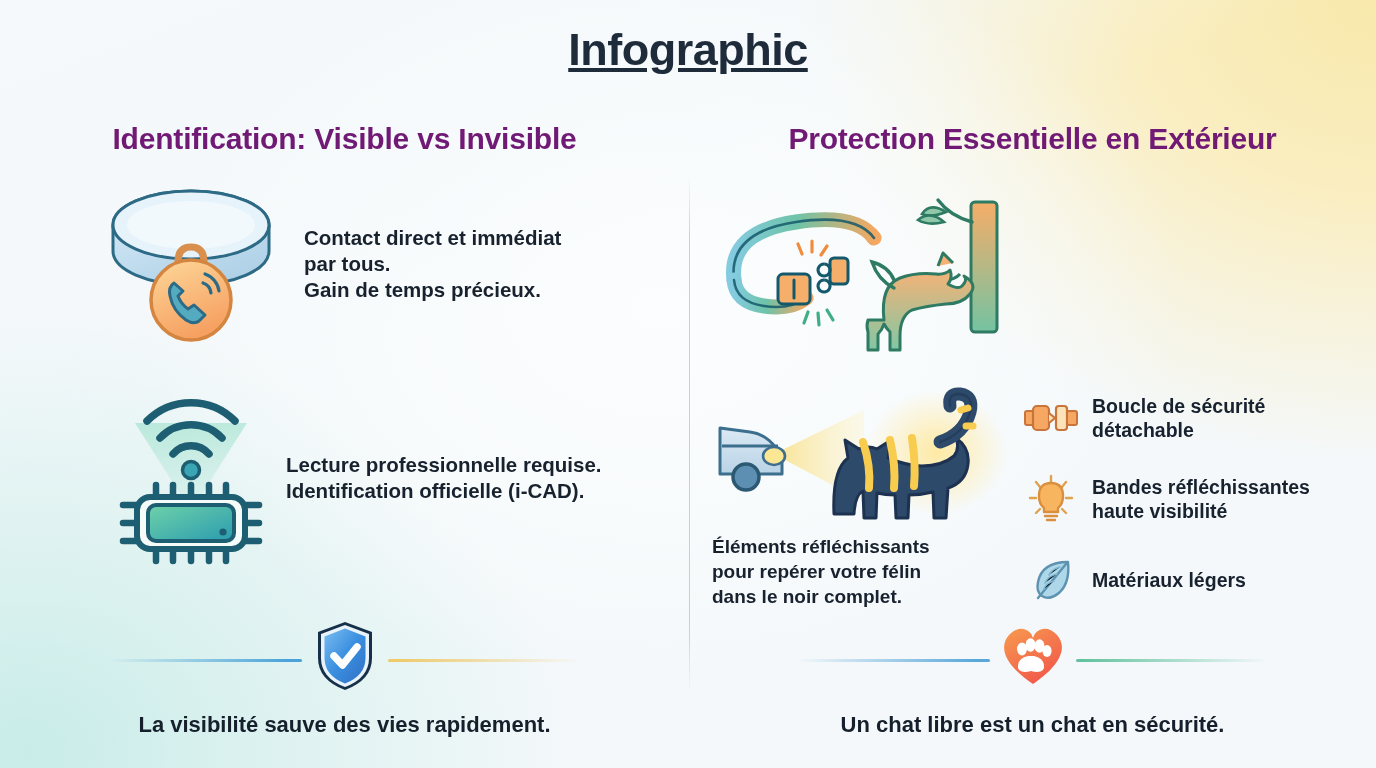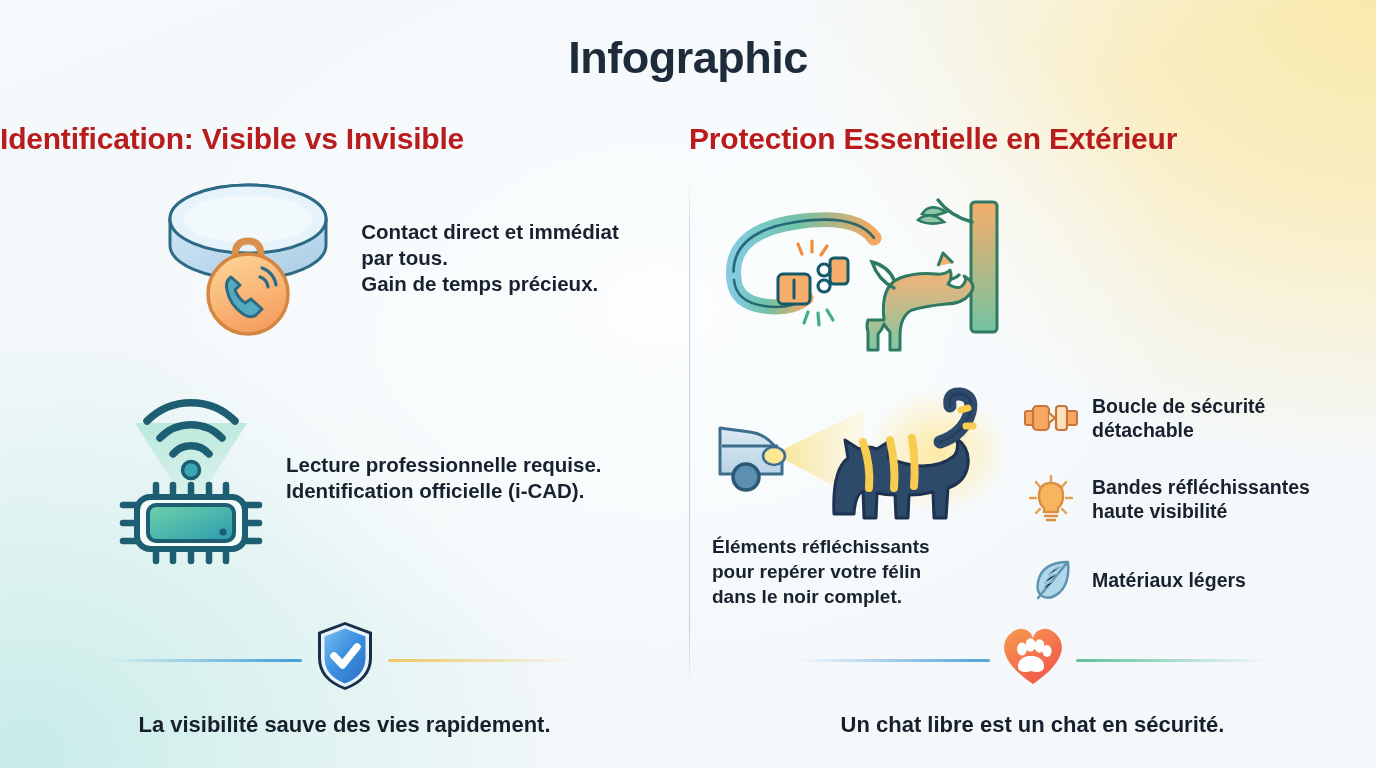--- a/index.html
+++ b/index.html
@@ -15,49 +15,51 @@
     position:absolute; inset:0;
   }
   .g1 { background:radial-gradient(ellipse 760px 620px at 2% 98%, #c8ece9 0%, #ddf2f0 32%, rgba(238,248,248,0) 72%); }
   .g2 { background:radial-gradient(ellipse 820px 660px at 100% 0%, #f8e9ab 0%, #faeec2 30%, rgba(250,243,214,0) 70%); }
   .g3 { background:radial-gradient(ellipse 700px 500px at 48% 40%, #fbfdfe 0%, rgba(251,253,254,0.55) 45%, rgba(255,255,255,0) 75%); }
   .g4 { background:linear-gradient(160deg, rgba(244,249,251,0.85) 0%, rgba(255,255,255,0) 38%); }
 
   #page { position:absolute; inset:0; z-index:2; }
 
   .title {
-    position:absolute; top:32px; left:0; width:100%;
+    position:absolute; top:24px; left:0; width:100%;
     text-align:center;
     font-size:45px; font-weight:bold; letter-spacing:-0.5px;
     color:#1e2b3a;
+    text-decoration:underline;
   }
 
   .divider-v {
     position:absolute; left:689px; top:176px; width:1px; height:516px;
     background:linear-gradient(to bottom, rgba(170,195,205,0) 0%, rgba(163,190,201,0.65) 12%, rgba(163,190,201,0.65) 88%, rgba(170,195,205,0) 100%);
   }
 
   .col { position:absolute; top:0; height:768px; }
   .col-left  { left:0;    width:689px; }
   .col-right { left:689px; width:687px; }
 
   .col-head {
     position:absolute; top:122px; width:100%;
-    font-size:30px; font-weight:bold; color:#b91c1c;
+    text-align:center;
+    font-size:30px; font-weight:bold; color:#701a75;
     letter-spacing:-0.2px;
   }
 
   
   .row { position:absolute; display:flex; align-items:center; }
   .row .ic { flex:0 0 auto; display:flex; align-items:center; justify-content:center; }
   .row .tx {
     font-size:20.5px; font-weight:bold; color:#18222e; line-height:1.28;
     white-space:pre-line;
   }
-  .row-l1 { left:96px; top:178px; width:580px;justify-content:center; }
+  .row-l1 { left:96px; top:184px; width:580px; }
   .row-l1 .ic { width:190px; height:160px; }
   .row-l1 .tx { margin-left:18px; }
   .row-l2 { left:96px; top:392px; width:580px; }
   .row-l2 .ic { width:190px; height:172px; }
   .row-l2 .tx { }
 
   
   .r-scene1 { position:absolute; left:716px; top:192px; width:300px; height:166px; }
   .r-txt1 {
     position:absolute; left:1034px; top:229px; width:320px;

